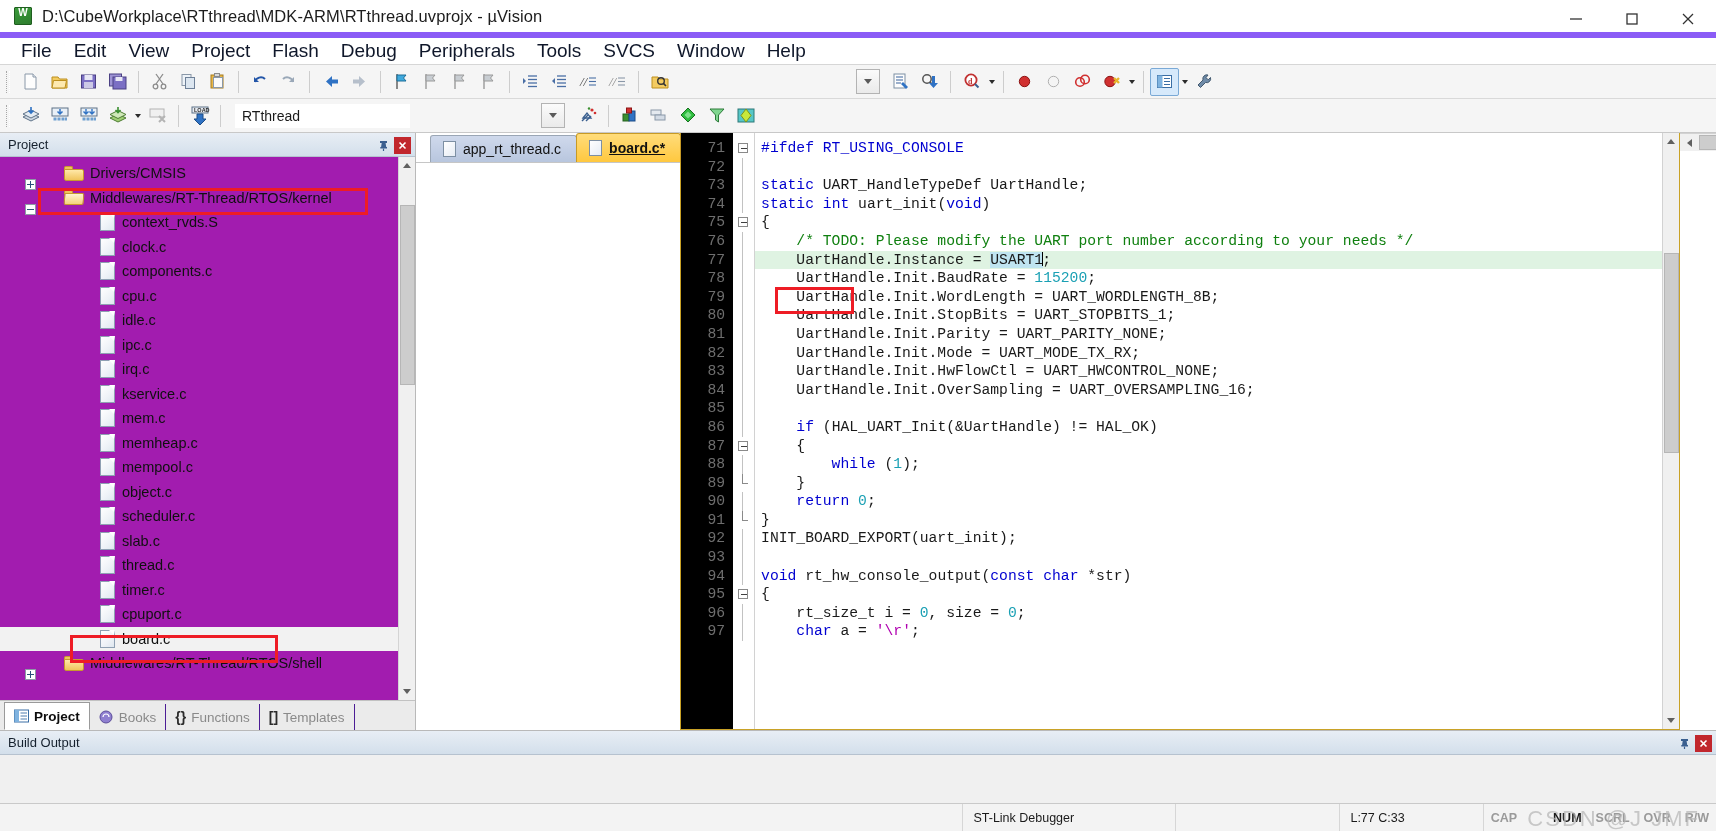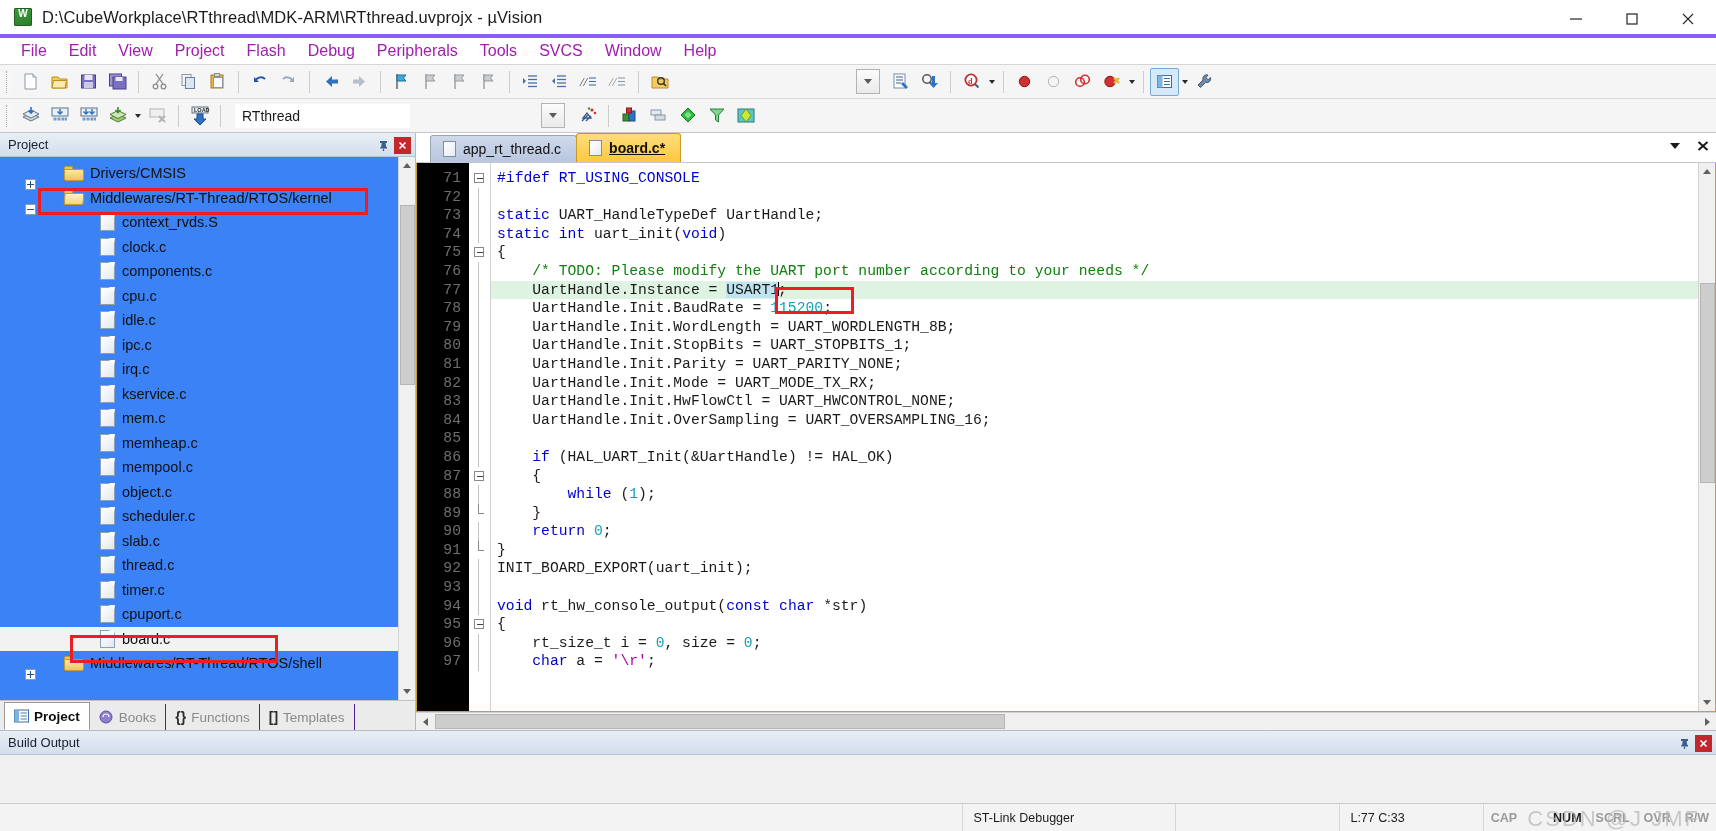--- a/index.html
+++ b/index.html
@@ -14,21 +14,21 @@
     display: flex; flex-direction: column;
     background: #ffffff;
     position: relative;
   }
 
   
   .titlebar {
     height: 38px; min-height: 38px;
     display: flex; align-items: center;
     background: #ffffff;
-    border-bottom: 4px solid #8b5cf6;
+    border-bottom: 6px solid #8b5cf6;
     position: relative;
   }
   .title-icon {
     width: 18px; height: 18px; margin-left: 14px; margin-right: 10px;
     background: linear-gradient(160deg,#3a9b3a 0%, #2e7d2e 100%);
     border: 1px solid #1f5e1f;
     border-radius: 1px;
     position: relative;
     flex: 0 0 auto;
   }
@@ -56,21 +56,21 @@
 
   
   .menubar {
     height: 27px; min-height: 27px;
     display: flex; align-items: center;
     padding-left: 10px;
     background: #ffffff;
     border-bottom: 1px solid #d6d6d6;
   }
   .menu-item {
-    font-size: 16px; color: #a21caf;
+    font-size: 19px; color: #0f172a;
     padding: 3px 11px;
     white-space: nowrap;
   }
 
   
   .toolbar {
     height: 34px; min-height: 34px;
     display: flex; align-items: center;
     background: #f5f5f5;
     border-bottom: 1px solid #d9d9d9;
@@ -153,21 +153,21 @@
     position: absolute; right: 4px; top: 0; height: 24px;
     display: flex; align-items: center; gap: 2px;
   }
   .pin-btn, .close-btn {
     width: 17px; height: 17px;
     display: flex; align-items: center; justify-content: center;
   }
   .close-btn { background: #c1272d; }
   .tree-area {
     flex: 1 1 auto; overflow: hidden; position: relative;
-    background: #3b82f6;
+    background: #a21caf;
     display: flex;
   }
   .tree-scroll {
     flex: 1 1 auto; position: relative; overflow: hidden;
     padding-top: 4px;
   }
   .tree-row {
     height: 24.5px;
     display: flex; align-items: center;
     font-size: 14.5px; color: #101010;
@@ -264,21 +264,21 @@
   }
   .ptab.active {
     background: #ffffff; color: #0d0d0d; font-weight: bold;
     border: 1px solid #9a9a9a; border-bottom-color: #ffffff;
     height: 28px;
   }
 
   
   .editor-wrap {
     flex: 1 1 auto; min-width: 0;
-    display: flex; flex-direction: column;
+    display: flex; flex-direction: row;
     background: #ffffff;
   }
   .edit-tabbar {
     height: 30px; min-height: 30px;
     display: flex; align-items: flex-end;
     background: #ffffff;
     border-bottom: 1px solid #c6c6c6;
     padding-left: 14px;
     position: relative;
   }

